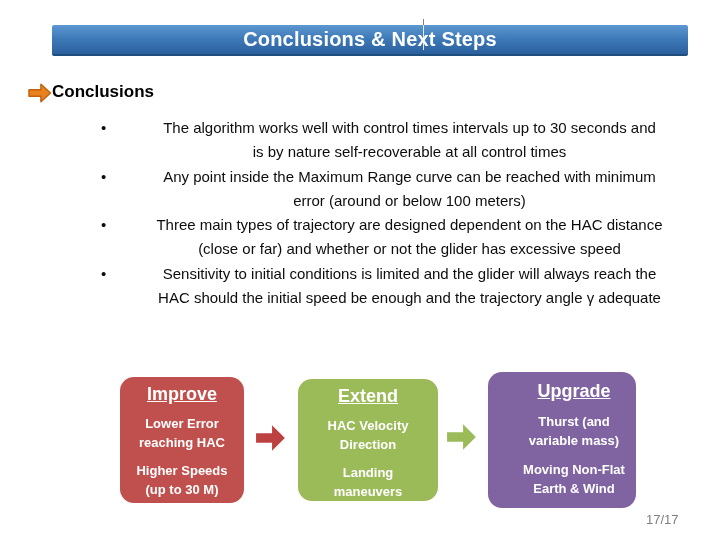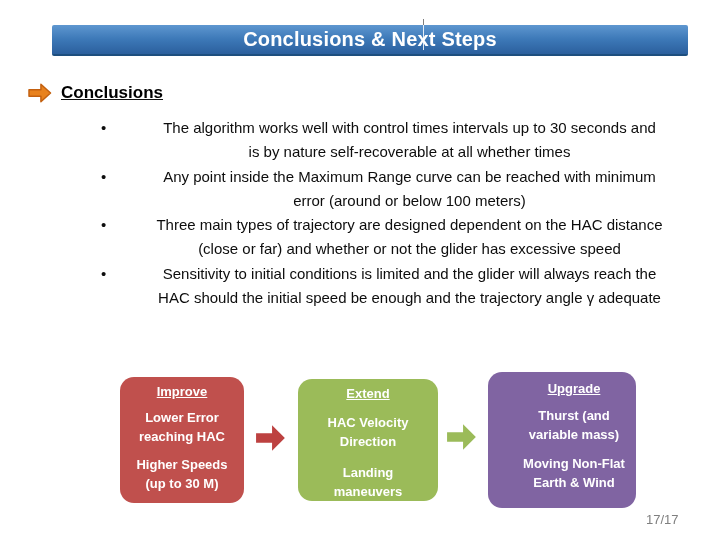--- a/index.html
+++ b/index.html
@@ -13,40 +13,40 @@
     background:linear-gradient(180deg,#5e97d0 0%,#3d79b8 48%,#2b5f9d 100%);
     border-bottom:2px solid #1d4e7e;border-radius:2px;
     display:flex;align-items:center;justify-content:center;
   }
   .title-bar span{color:#fff;font-weight:bold;font-size:20px;letter-spacing:.2px;}
   .cursor-line{
     position:absolute;left:423px;top:19px;width:1px;height:31px;
     background:linear-gradient(180deg,#7f7f7f 0%,#7f7f7f 19%,rgba(255,255,255,.85) 19%,rgba(255,255,255,.85) 100%);
   }
   
-  .section-head{position:absolute;display:flex;align-items:center;gap:9px;text-decoration:underline;}
+  .section-head{position:absolute;display:flex;align-items:flex-start;}
   .section-head .head-label{font-size:17px;font-weight:bold;color:#000;}
   #conclusions-head{left:28px;top:82px;}
   #next-steps-head{left:30px;top:339px;}
   
   .bullets{
     position:absolute;left:101px;top:116px;width:605px;
     margin:0;padding:0;list-style:none;
     font-size:15px;line-height:24.3px;color:#0d0d0d;
   }
   .bullets li{position:relative;padding-left:12px;}
   .bullets .marker{position:absolute;left:0;top:0;}
   .bullets .bline{white-space:nowrap;text-align:center;}
   
   .box{
     position:absolute;border-radius:14px;color:#fff;text-align:center;
     display:flex;flex-direction:column;align-items:center;
     box-sizing:border-box;padding-top:7px;
   }
-  .box .box-title{font-size:13px;font-weight:bold;text-decoration:underline;}
+  .box .box-title{font-size:18px;font-weight:bold;text-decoration:underline;}
   .box .box-item{font-size:13px;font-weight:bold;line-height:19px;margin-top:9px;}
   #box-improve{left:120px;top:377px;width:124px;height:126px;background:#C0504D;}
   #box-improve .box-item{max-width:100px;}
   #box-extend{left:298px;top:379px;width:140px;height:122px;background:#9BBB59;justify-content:space-between;}
   #box-extend .box-item{max-width:96px;}
   #box-upgrade{left:488px;top:372px;width:148px;height:136px;background:#8064A2;padding-top:9px;padding-left:24px;}
   #box-upgrade .box-item{max-width:114px;margin-top:10px;}
   .flow-arrow{position:absolute;}
   #arrow-improve-extend{left:255px;top:422px;}
   #arrow-extend-upgrade{left:446px;top:421px;}
@@ -67,21 +67,21 @@
     <svg width="24" height="22" viewBox="0 0 26 24">
       <polygon points="1,8.5 14,8.5 14,2.5 24.5,12 14,21.5 14,15.5 1,15.5" fill="#E8821E" stroke="#C3600F" stroke-width="1.6" stroke-linejoin="round"></polygon>
     </svg>
     <span class="head-label">Conclusions</span>
   </div>
 
   <ul class="bullets">
     <li>
       <span class="marker">•</span>
       <div class="bline">The algorithm works well with control times intervals up to 30 seconds and</div>
-      <div class="bline">is by nature self-recoverable at all whether times</div>
+      <div class="bline">is by nature self-recoverable at all control times</div>
     </li>
     <li>
       <span class="marker">•</span>
       <div class="bline">Any point inside the Maximum Range curve can be reached with minimum</div>
       <div class="bline">error (around or below 100 meters)</div>
     </li>
     <li>
       <span class="marker">•</span>
       <div class="bline">Three main types of trajectory are designed dependent on the HAC distance</div>
       <div class="bline">(close or far) and whether or not the glider has excessive speed</div>

